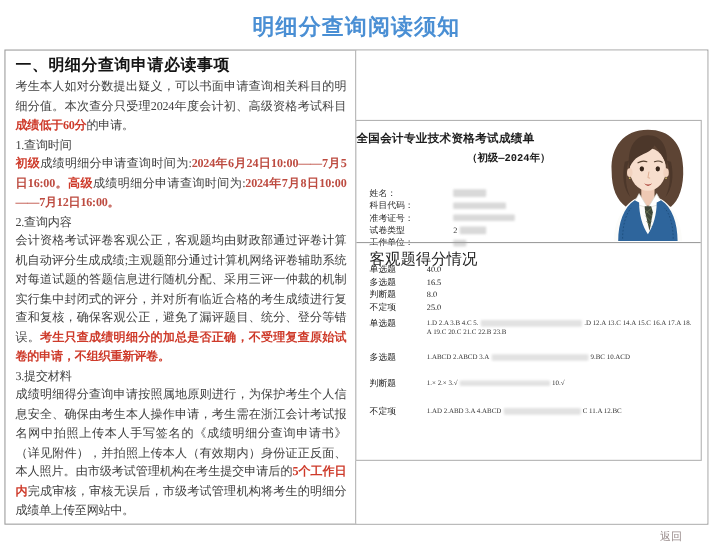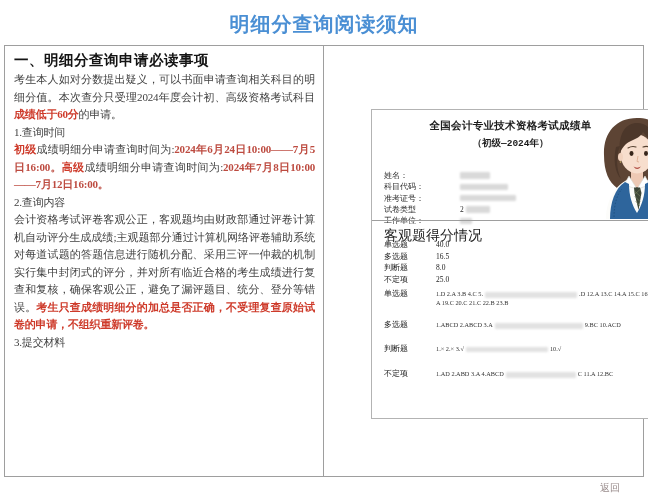--- a/index.html
+++ b/index.html
@@ -12,21 +12,21 @@
     overflow:hidden;
   }
   .page-title {
     position:absolute; top:11px; left:0; width:100%;
     text-align:center; font-size:20px; font-weight:bold;
     color:#4a8fd4; letter-spacing:1px;
     font-family:"Liberation Sans","DejaVu Sans",sans-serif;
   }
   .main-table {
     position:absolute; left:4px; top:45px; width:640px; height:432px;
-    border:1px solid #9e9e9e; display:flex; background:#fff;gap:48px;
+    border:1px solid #9e9e9e; display:flex; background:#fff;
   }
   .left-cell {
     width:319px; border-right:1px solid #9e9e9e;
     padding:4px 8px 0 9px; overflow:hidden;
   }
   .section-heading {
     font-size:14.5px; font-weight:bold; color:#141414;
     letter-spacing:.5px; line-height:21px;
     font-family:"Liberation Sans","DejaVu Sans",sans-serif;
   }
@@ -37,21 +37,21 @@
   .red  { color:#ce3a2a; font-weight:bold; }
   .dred { color:#bd4b40; font-weight:bold; }
 
   .right-cell { flex:1; position:relative; background:#fff; }
 
   .certificate {
     position:absolute; left:-1px; top:63px; width:315px; height:310px;
     border:1px solid #b3b3b3; background:#fff; color:#1c1c1c;
   }
   .cert-title {
-    margin-top:9px; text-align:center; font-size:10.5px; font-weight:bold;
+    margin-top:9px; font-size:10.5px; font-weight:bold;
     padding-right:36px; letter-spacing:.3px;
     font-family:Liberation Sans, sans-serif;
   }
   .cert-sub {
     margin-top:4px; text-align:center; font-size:9.5px; font-weight:bold;
     padding-right:36px;
     font-family:Liberation Mono, monospace;
   }
   .cert-fields { margin:20px 0 0 12px; }
   .cert-field-row { height:11.3px; display:flex; align-items:center; font-size:8px; color:#2a2a2a; }
@@ -98,20 +98,21 @@
     <div class="body-text">1.查询时间</div>
 
     <div class="body-text"><span class="red">初级</span><span>成绩明细分申请查询时间为:</span><span class="dred">2024年6月24日10:00——7月5日16:00。</span><span class="red">高级</span><span>成绩明细分申请查询时间为:</span><span class="dred">2024年7月8日10:00——7月12日16:00。</span></div>
 
     <div class="body-text">2.查询内容</div>
 
     <div class="body-text"><span>会计资格考试评卷客观公正，客观题均由财政部通过评卷计算机自动评分生成成绩;主观题部分通过计算机网络评卷辅助系统对每道试题的答题信息进行随机分配、采用三评一仲裁的机制实行集中封闭式的评分，并对所有临近合格的考生成绩进行复查和复核，确保客观公正，避免了漏评题目、统分、登分等错误。</span><span class="red">考生只查成绩明细分的加总是否正确，不受理复查原始试卷的申请，不组织重新评卷。</span></div>
 
     <div class="body-text">3.提交材料</div>
 
+    <div class="body-text"><span>成绩明细得分查询申请按照属地原则进行，为保护考生个人信息安全、确保由考生本人操作申请，考生需在浙江会计考试报名网中拍照上传本人手写签名的《成绩明细分查询申请书》（详见附件），并拍照上传本人（有效期内）身份证正反面、本人照片。由市级考试管理机构在考生提交申请后的</span><span class="red">5个工作日内</span><span>完成审核，审核无误后，市级考试管理机构将考生的明细分成绩单上传至网站中。</span></div>
   </div>
 
   <div class="right-cell">
     <div class="certificate">
 
       <div class="cert-title">全国会计专业技术资格考试成绩单</div>
       <div class="cert-sub">（初级—2024年）</div>
 
       <div class="cert-fields">
         <div class="cert-field-row">

